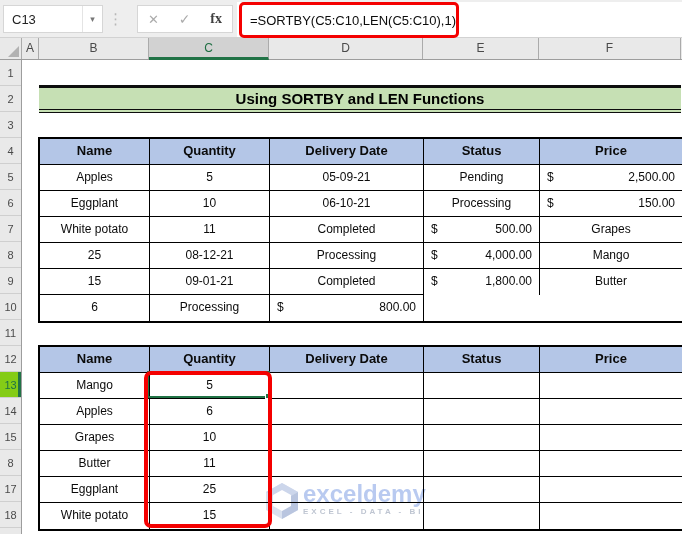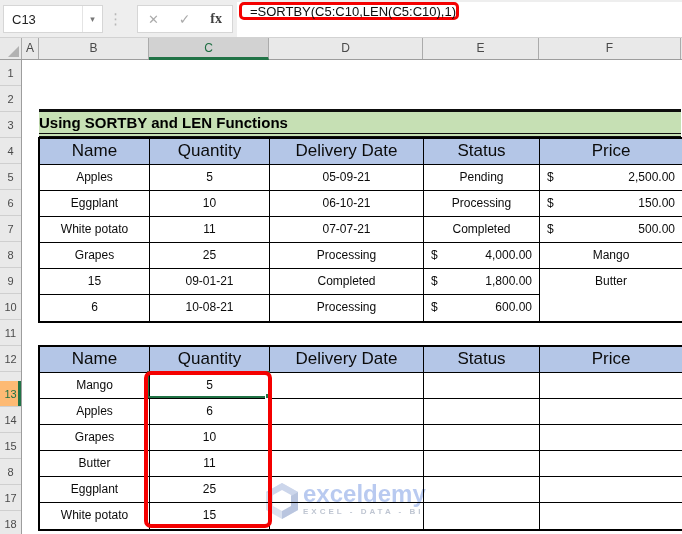--- a/index.html
+++ b/index.html
@@ -11,53 +11,53 @@
   .fbar { position:absolute; left:0; top:0; width:682px; height:38px; background:#eeeeee; border-bottom:1px solid #d2d2d2; }
   .namebox { position:absolute; left:3px; top:5px; width:100px; height:28px; background:#fff; border:1px solid #d6d6d6; display:flex; align-items:center; }
   .namebox .nb-text { flex:1; padding-left:8px; font-size:13px; color:#222; }
   .namebox .nb-arrow { width:20px; text-align:center; font-size:9px; color:#777; border-left:1px solid #e4e4e4; line-height:26px; height:26px; }
   .vdots { position:absolute; left:108px; top:8px; color:#b8b8b8; font-size:15px; letter-spacing:0; line-height:22px; }
   .fxgroup { position:absolute; left:137px; top:5px; width:96px; height:28px; background:#fff; border:1px solid #d6d6d6; display:flex; align-items:center; justify-content:space-around; }
   .icon-x { color:#ababab; font-size:13px; }
   .icon-check { color:#ababab; font-size:14px; }
   .icon-fx { color:#3f3f3f; font-size:14px; font-family:"Liberation Serif", serif; font-weight:bold; }
   .ffield { position:absolute; left:237px; top:2px; width:445px; height:35px; background:#fff; }
-  .fredbox { position:absolute; left:239px; top:2px; width:220px; height:18px; border:3px solid #f40000; border-radius:5px; display:flex; align-items:center;justify-content:flex-end; }
+  .fredbox { position:absolute; left:239px; top:2px; width:220px; height:36px; border:3px solid #f40000; border-radius:5px; display:flex; align-items:center; }
   .ftext { padding-left:8px; font-size:13px; color:#0c0c0c; white-space:nowrap; }
 
   
   .colstrip { position:absolute; left:0; top:38px; width:682px; height:22px; background:#e9e9e9; border-bottom:1px solid #9d9d9d; }
   .corner { position:absolute; left:0; top:0; width:22px; height:21px; border-right:1px solid #ababab; }
   .corner-tri { position:absolute; right:2px; bottom:2px; width:0; height:0; border-left:11px solid transparent; border-bottom:11px solid #b2b2b2; }
   .colh { position:absolute; top:0; height:21px; line-height:21px; text-align:center; font-size:12px; color:#4a4a4a; border-right:1px solid #ababab; }
   .colh.sel { background:#d2d2d2; color:#1e6e42; height:22px; line-height:20px; border-bottom:3px solid #217346; }
 
   
   .rowstrip { position:absolute; left:0; top:60px; width:22px; height:474px; background:#e9e9e9; border-right:1px solid #9d9d9d; }
   .rowh { width:21px; height:26px; line-height:26px; text-align:center; font-size:11px; color:#4a4a4a; border-bottom:1px solid #cfcfcf; }
-  .rowh.sel { color:#1e7145; background:#fdba74; box-shadow:inset -3px 0 0 #217346;margin-top:9px; }
+  .rowh.sel { color:#1e7145; background:#84cc16; box-shadow:inset -3px 0 0 #217346; }
 
   
   .sheet { position:absolute; left:22px; top:60px; width:660px; height:474px; background:#fff; }
 
   .watermark { position:absolute; left:243px; top:420px; width:170px; height:48px; opacity:.62; }
   .wm-logo { position:absolute; left:0; top:2px; }
   .wm-brand { position:absolute; left:38px; top:0px; font-size:24px; font-weight:bold; color:#8fabe8; letter-spacing:0px;text-align:right; }
   .wm-tag { position:absolute; left:38px; top:27px; font-size:8px; letter-spacing:3px; color:#97a2b6; font-weight:bold; }
 
-  .banner { position:absolute; left:17px; top:25px; width:642px; height:28px; background:#c6e0b4; border-top:3px solid #0d0d0d; border-bottom:4px double #0d0d0d; text-align:left;margin-top:24px; }
+  .banner { position:absolute; left:17px; top:25px; width:642px; height:28px; background:#c6e0b4; border-top:3px solid #0d0d0d; border-bottom:4px double #0d0d0d; text-align:center; }
   .banner .title { font-size:15px; font-weight:bold; color:#000; line-height:21px; }
 
   .xtable { position:absolute; left:16px; display:grid; grid-template-columns:110px 120px 154px 116px 142px; grid-auto-rows:26px; border:2px solid #000; background:transparent; }
   .t1 { top:77px; }
   .t2 { top:285px; }
   .cell { border-right:1px solid #000; border-bottom:1px solid #000; font-size:12px; color:#0b0b0b; text-align:center; line-height:25px; overflow:hidden; white-space:nowrap; }
   .cell:nth-child(5n) { border-right:none; }
   .xtable .cell:nth-last-child(-n+5) { border-bottom:none; }
-  .hcell { background:#b4c6e7; font-weight:normal; font-size:17px; line-height:24px; }
+  .hcell { background:#b4c6e7; font-weight:bold; font-size:13px; line-height:24px; }
   .pcell { display:flex; justify-content:space-between; padding:0 7px; }
 
   
   .sel-c13 { position:absolute; left:147px; top:371px; width:123px; height:27px; border:2px solid #217346; z-index:5; }
   .fill-handle { position:absolute; right:-3px; bottom:-3px; width:6px; height:6px; background:#217346; border:1px solid #fff; }
   .redbox-range { position:absolute; left:144px; top:371px; width:128px; height:157px; border:4px solid #f40000; border-radius:7px; z-index:6; }
 </style>
 </head>
 <body>
 
@@ -154,51 +154,50 @@
       <div class="cell">10</div>
       <div class="cell">06-10-21</div>
       <div class="cell">Processing</div>
       <div class="cell pcell">
           <span>$</span>
           <span>150.00</span>
         </div>
 
       <div class="cell">White potato</div>
       <div class="cell">11</div>
-      <div class="cell">07-07-21</div>
       <div class="cell">Completed</div>
       <div class="cell pcell">
           <span>$</span>
           <span>500.00</span>
         </div>
 
       <div class="cell">Grapes</div>
       <div class="cell">25</div>
+      <div class="cell">08-12-21</div>
       <div class="cell">Processing</div>
       <div class="cell pcell">
           <span>$</span>
           <span>4,000.00</span>
         </div>
 
       <div class="cell">Mango</div>
       <div class="cell">15</div>
       <div class="cell">09-01-21</div>
       <div class="cell">Completed</div>
       <div class="cell pcell">
           <span>$</span>
           <span>1,800.00</span>
         </div>
 
       <div class="cell">Butter</div>
       <div class="cell">6</div>
-      <div class="cell">10-08-21</div>
       <div class="cell">Processing</div>
       <div class="cell pcell">
           <span>$</span>
-          <span>600.00</span>
+          <span>800.00</span>
         </div>
     </div>
 
     <div class="xtable t2">
       <div class="cell hcell">Name</div>
       <div class="cell hcell">Quantity</div>
       <div class="cell hcell">Delivery Date</div>
       <div class="cell hcell">Status</div>
       <div class="cell hcell">Price</div>
 

